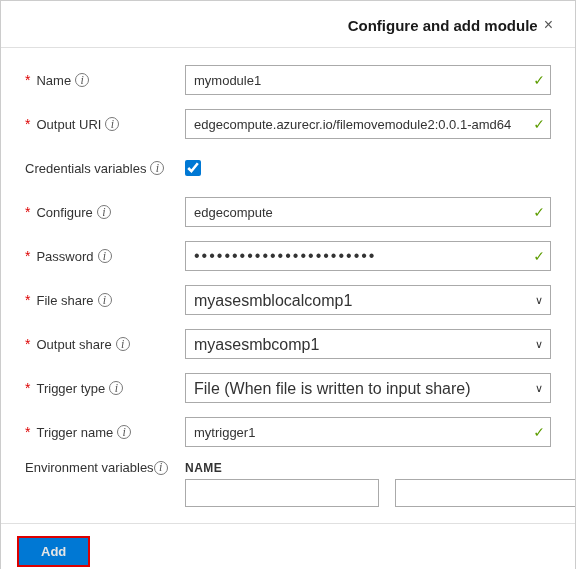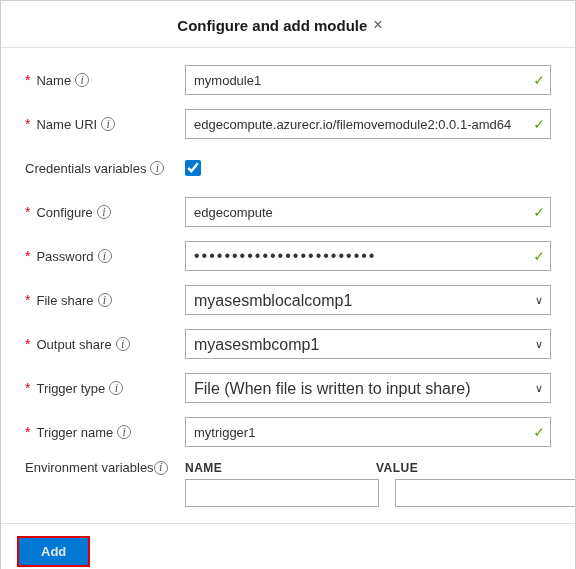--- a/index.html
+++ b/index.html
@@ -17,22 +17,22 @@
       width: 576px;
       min-height: 569px;
       border: 1px solid #ccc;
       box-shadow: 0 4px 20px rgba(0,0,0,0.2);
       display: flex;
       flex-direction: column;
     }
     .dialog-header {
       display: flex;
       align-items: center;
-      justify-content: center;
-      padding: 14px 26px 12px 16px;
+      justify-content: flex-end;
+      padding: 14px 16px 12px 16px;
       border-bottom: 1px solid #e0e0e0;
     }
     .dialog-title {
       font-size: 15px;
       font-weight: 600;
       color: #1a1a1a;
     }
     .close-btn {
       background: none;
       border: none;
@@ -225,21 +225,21 @@
       </div>
       <div class="form-control-wrap">
         <input class="form-input" type="text" value="mymodule1" style="">
         <span class="input-check">✓</span>
       </div>
     </div>
 
     <div class="form-row">
       <div class="form-label">
         <span class="required-star">*</span>
-        <span>Name URI</span>
+        <span>Output URI</span>
         <span class="info-icon">i</span>
       </div>
       <div class="form-control-wrap">
         <input class="form-input" type="text" value="edgecompute.azurecr.io/filemovemodule2:0.0.1-amd64" style="">
         <span class="input-check">✓</span>
       </div>
     </div>
 
     <div class="form-row">
       <div class="form-label">
@@ -336,21 +336,20 @@
     </div>
 
     <div class="env-section">
       <div class="env-header-row">
         <div class="env-label">
           <span>Environment variables</span>
           <span class="info-icon">i</span>
         </div>
         <div class="env-columns">
           <span class="env-col-header">NAME</span>
-          <span class="env-col-header">VALUE</span>
         </div>
       </div>
       <div class="env-input-row">
         <div style="width:160px; min-width:160px;"></div>
         <div class="env-inputs">
           <input class="env-input" type="text" value="" style="">
           <input class="env-input" type="text" value="" style="">
         </div>
       </div>
     </div>

